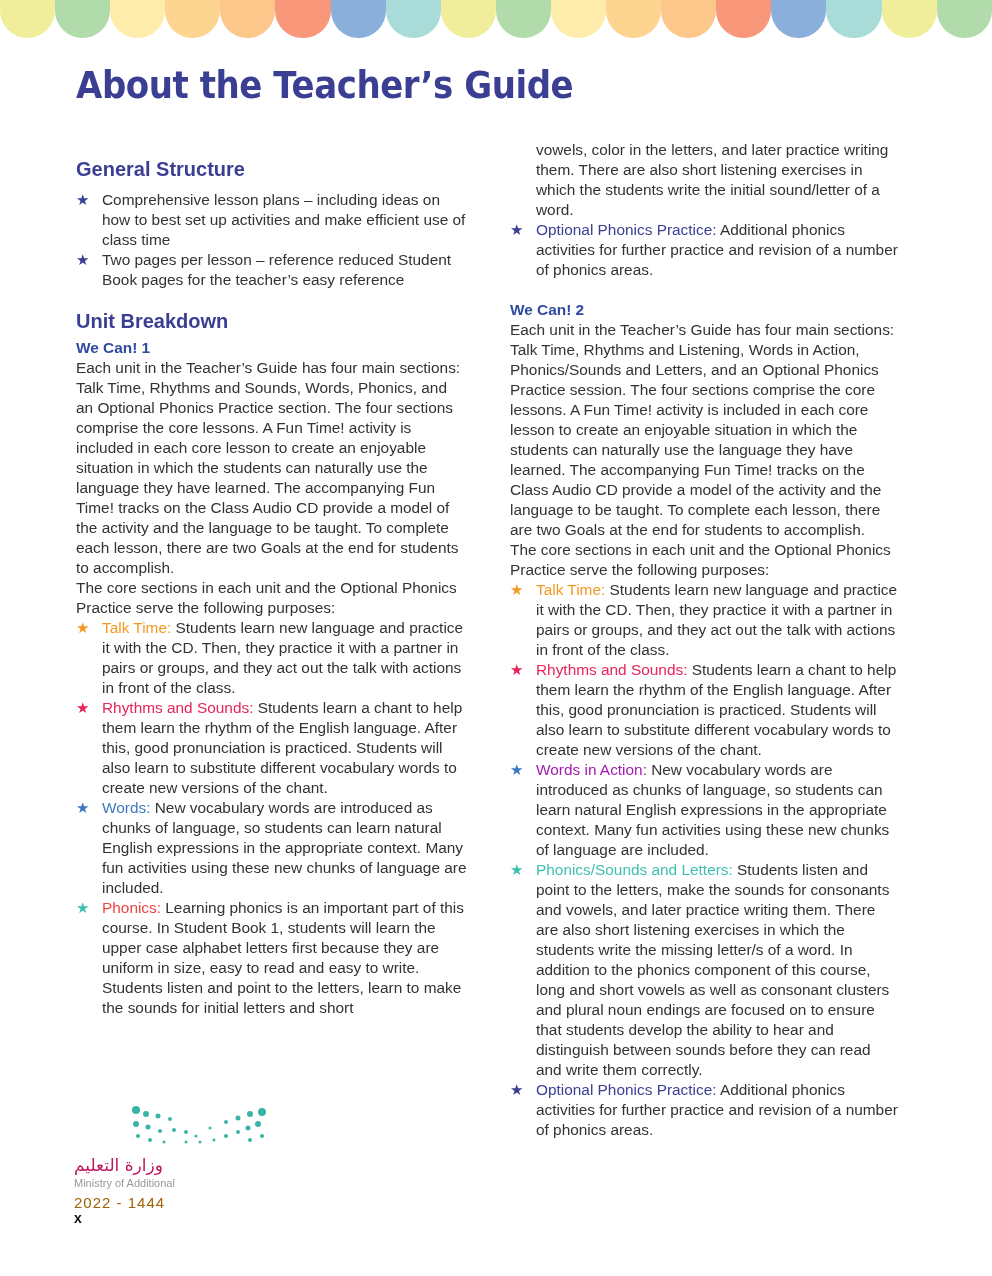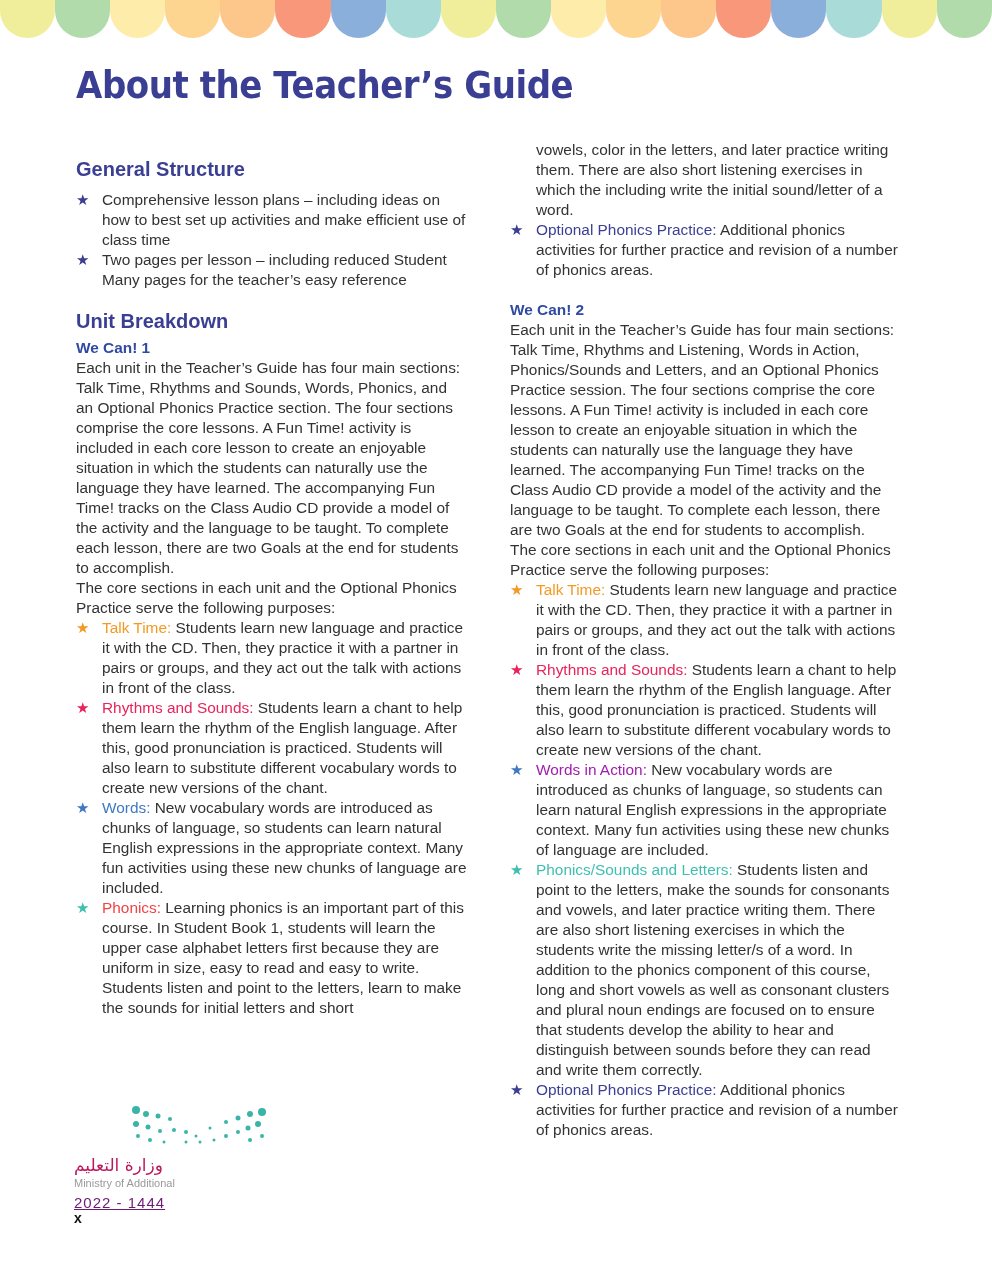--- a/index.html
+++ b/index.html
@@ -19,21 +19,21 @@
   ul { list-style: none; margin: 0; padding: 0; }
   li { position: relative; padding-left: 26px; }
   .star { position: absolute; left: 0; top: 0; font-size: 15px; line-height: 20px; }
   .indent { padding-left: 26px; }
   .lbl { font-weight: normal; }
   .gap { height: 20px; }
   .footer { position: absolute; left: 74px; top: 1102px; width: 200px; }
   .logo-dots { position: absolute; left: 56px; top: 0; width: 140px; height: 46px; }
   .logo-ar { position: absolute; left: 0; top: 53px; color: #be185d; font-size: 17px; font-family: "DejaVu Sans", sans-serif; }
   .ministry { position: absolute; left: 0; top: 75px; font-size: 11px; color: #9a9a9a; }
-  .year { position: absolute; left: 0; top: 92px; font-size: 15px; color: #701a75; letter-spacing: 1px; text-decoration: underline; }
+  .year { position: absolute; left: 0; top: 92px; font-size: 15px; color: #a16207; letter-spacing: 1px; }
   .pageno { position: absolute; left: 0; top: 108px; font-size: 14px; font-weight: bold; color: #111; }
 </style>
 </head>
 <body>
 
 <div class="scallops" id="scallops">
     <div class="scallop" style="background: rgb(240, 238, 154);"></div>
     <div class="scallop" style="background: rgb(178, 219, 171);"></div>
     <div class="scallop" style="background: rgb(254, 236, 171);"></div>
     <div class="scallop" style="background: rgb(254, 212, 145);"></div>
@@ -58,21 +58,21 @@
 <div class="col col-left">
 
   <div class="h2">General Structure</div>
   <ul>
     <li>
       <span class="star" style="color:#3b3f93">★</span>
       <span>Comprehensive lesson plans – including ideas on how to best set up activities and make efficient use of class time</span>
     </li>
     <li>
       <span class="star" style="color:#3b3f93">★</span>
-      <span>Two pages per lesson – including reduced Student Many pages for the teacher’s easy reference</span>
+      <span>Two pages per lesson – reference reduced Student Book pages for the teacher’s easy reference</span>
     </li>
   </ul>
 
   <div class="h2" style="margin-top:19px;margin-bottom:5px;">Unit Breakdown</div>
   <div class="h3">We Can! 1</div>
   <p>Each unit in the Teacher’s Guide has four main sections: Talk Time, Rhythms and Sounds, Words, Phonics, and an Optional Phonics Practice section. The four sections comprise the core lessons. A Fun Time! activity is included in each core lesson to create an enjoyable situation in which the students can naturally use the language they have learned. The accompanying Fun Time! tracks on the Class Audio CD provide a model of the activity and the language to be taught. To complete each lesson, there are two Goals at the end for students to accomplish.</p>
   <p>The core sections in each unit and the Optional Phonics Practice serve the following purposes:</p>
   <ul>
     <li>
       <span class="star" style="color:#f39a25">★</span>
@@ -87,21 +87,21 @@
       <span class="lbl" style="color:#3f79c2">Words:</span><span> New vocabulary words are introduced as chunks of language, so students can learn natural English expressions in the appropriate context. Many fun activities using these new chunks of language are included.</span>
     </li>
     <li>
       <span class="star" style="color:#3fbfb0">★</span>
       <span class="lbl" style="color:#ef4444">Phonics:</span><span>  Learning phonics is an important part of this course. In Student Book 1, students will learn the upper case alphabet letters first because they are uniform in size, easy to read and easy to write. Students listen and point to the letters, learn to make the sounds for initial letters and short</span>
     </li>
   </ul>
 </div>
 
 <div class="col col-right">
-  <p class="indent">vowels, color in the letters, and later practice writing them. There are also short listening exercises in which the including write the initial sound/letter of a word.</p>
+  <p class="indent">vowels, color in the letters, and later practice writing them. There are also short listening exercises in which the students write the initial sound/letter of a word.</p>
   <ul>
     <li>
       <span class="star" style="color:#3b3f93">★</span>
       <span class="lbl" style="color:#3b3f93">Optional Phonics Practice:</span><span> Additional phonics activities for further practice and revision of a number of phonics areas.</span>
     </li>
   </ul>
   <div class="gap"></div>
 
   <div class="h3">We Can! 2</div>
   <p>Each unit in the Teacher’s Guide has four main sections: Talk Time, Rhythms and Listening, Words in Action, Phonics/Sounds and Letters, and an Optional Phonics Practice session. The four sections comprise the core lessons. A Fun Time! activity is included in each core lesson to create an enjoyable situation in which the students can naturally use the language they have learned. The accompanying Fun Time! tracks on the Class Audio CD provide a model of the activity and the language to be taught. To complete each lesson, there are two Goals at the end for students to accomplish.</p>

